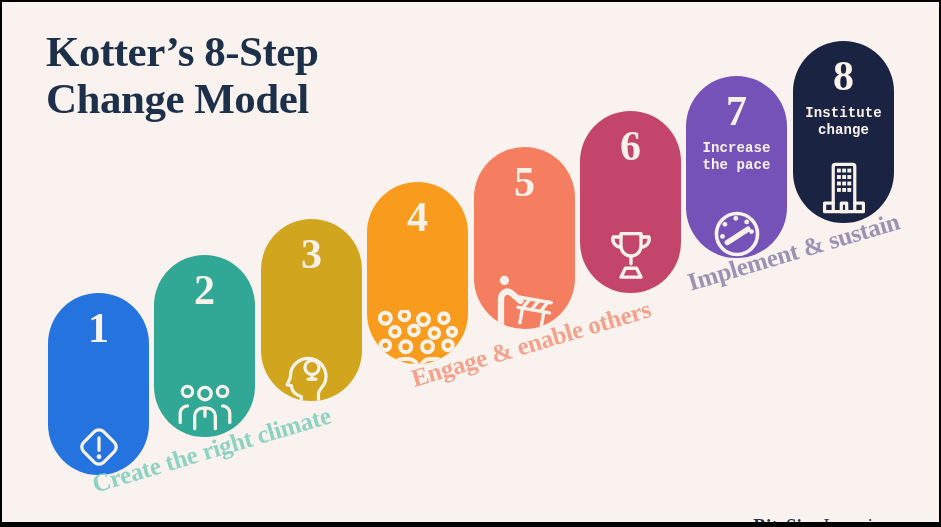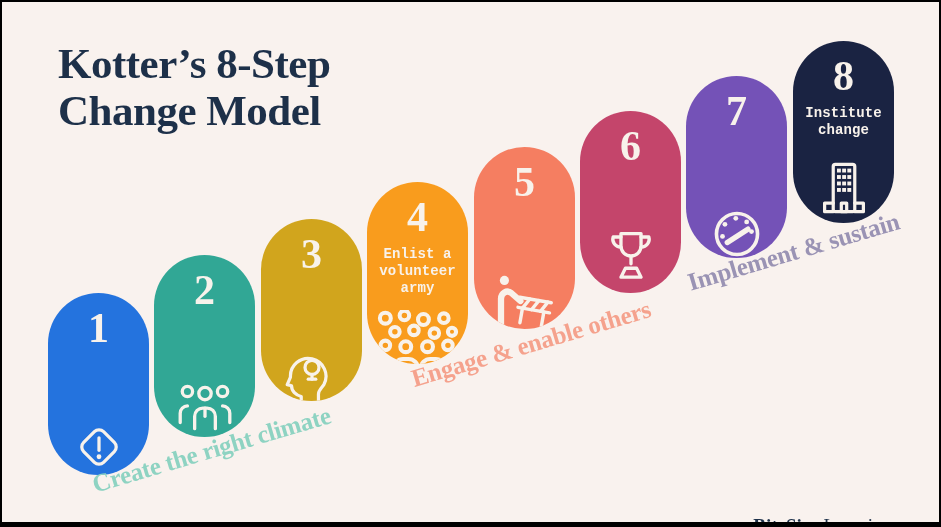--- a/index.html
+++ b/index.html
@@ -1,19 +1,19 @@
 <!DOCTYPE html>
 <html><head>
 <meta charset="utf-8">
 <style>
   html,body{margin:0;padding:0;}
   body{width:941px;height:527px;overflow:hidden;font-family:"Liberation Sans",sans-serif;}
   .canvas{position:relative;width:941px;height:527px;background:#F9F2EE;overflow:hidden;}
   .frame{position:absolute;inset:0;border:2px solid #000;border-bottom-width:5px;pointer-events:none;z-index:40;}
-  .title{position:absolute;left:46px;top:28px;margin:12px;font-family:"Liberation Serif",serif;
+  .title{position:absolute;left:46px;top:28px;margin:0;font-family:"Liberation Serif",serif;
          font-weight:700;font-size:43px;line-height:1.1;letter-spacing:-0.5px;color:#1D3049;white-space:pre-line;}
   .pill{position:absolute;width:101px;height:182px;border-radius:51px;overflow:hidden;text-align:center;}
   .num{font-family:"Liberation Serif",serif;font-weight:700;font-size:42px;line-height:1;
        color:#F8F2EB;margin-top:14px;}
   .lbl{font-weight:700;font-size:14px;line-height:1.22;color:#F8F2EB;margin-top:8px;
        white-space:pre-line;letter-spacing:0.1px;font-family:Liberation Mono, monospace;}
   .picon{position:absolute;left:50%;transform:translateX(-50%);}
   .phase{position:absolute;font-family:"Liberation Serif",serif;font-weight:700;font-size:25px;
          letter-spacing:-0.3px;white-space:nowrap;transform:rotate(-16.5deg);}
   .brand{position:absolute;top:483px;right:49px;font-family:"Liberation Serif",serif;
@@ -63,23 +63,20 @@
         <path d="M16 56 v-9 c-5-1-9-5-9-10 l-4-1 3-7 a16.5 16.5 0 1 1 31 7 c-2 3-5 5-5 9 v11"></path>
         <circle cx="26" cy="20" r="6.5"></circle>
         <path d="M26 27 v4"></path>
         <path d="M22.5 31 h7"></path>
       </svg>
     </div>
   </div>
 
   <div class="pill" style="left: 367px; top: 182px; background: rgb(249, 156, 29);">
     <div class="num">4</div>
-    <div class="lbl">Enlist a
-volunteer
-army</div>
     <div class="picon" style="bottom:-14px;">
       <svg width="86" height="68" viewBox="0 0 62 50" fill="none" stroke="#F8F2EB" stroke-width="3" stroke-linecap="round" stroke-linejoin="round">
         <circle cx="7" cy="6" r="4"></circle>
           <circle cx="21" cy="4" r="3.5"></circle>
           <circle cx="35" cy="7" r="4"></circle>
           <circle cx="50" cy="6" r="3.5"></circle>
         <circle cx="14" cy="16" r="3.5"></circle>
           <circle cx="28" cy="15" r="3.5"></circle>
           <circle cx="43" cy="17" r="3.5"></circle>
           <circle cx="56" cy="16" r="3"></circle>
@@ -117,20 +114,22 @@
         <path d="M15 9 h-7 a7 7 0 0 0 7 9"></path>
         <path d="M33 9 h7 a7 7 0 0 1 -7 9"></path>
         <path d="M24 27 v6"></path>
         <path d="M19 37 h10 l4 8 H15 z"></path>
       </svg>
     </div>
   </div>
 
   <div class="pill" style="left: 686px; top: 76px; background: rgb(116, 82, 183);">
     <div class="num">7</div>
+    <div class="lbl">Increase
+the pace</div>
     <div class="picon" style="bottom:-5px;">
       <svg width="58" height="58" viewBox="0 0 48 48" fill="none" stroke="#F8F2EB" stroke-width="3" stroke-linecap="round" stroke-linejoin="round">
         <circle cx="24" cy="24" r="17"></circle>
         <path d="M16 31 L33 20" stroke-width="4.5"></path>
         <circle cx="12" cy="26" r="2" fill="#F8F2EB" stroke="none"></circle>
         <circle cx="14" cy="16" r="2" fill="#F8F2EB" stroke="none"></circle>
         <circle cx="23" cy="11" r="2" fill="#F8F2EB" stroke="none"></circle>
         <circle cx="32" cy="14" r="2" fill="#F8F2EB" stroke="none"></circle>
         <circle cx="36" cy="22" r="2" fill="#F8F2EB" stroke="none"></circle>
       </svg>

